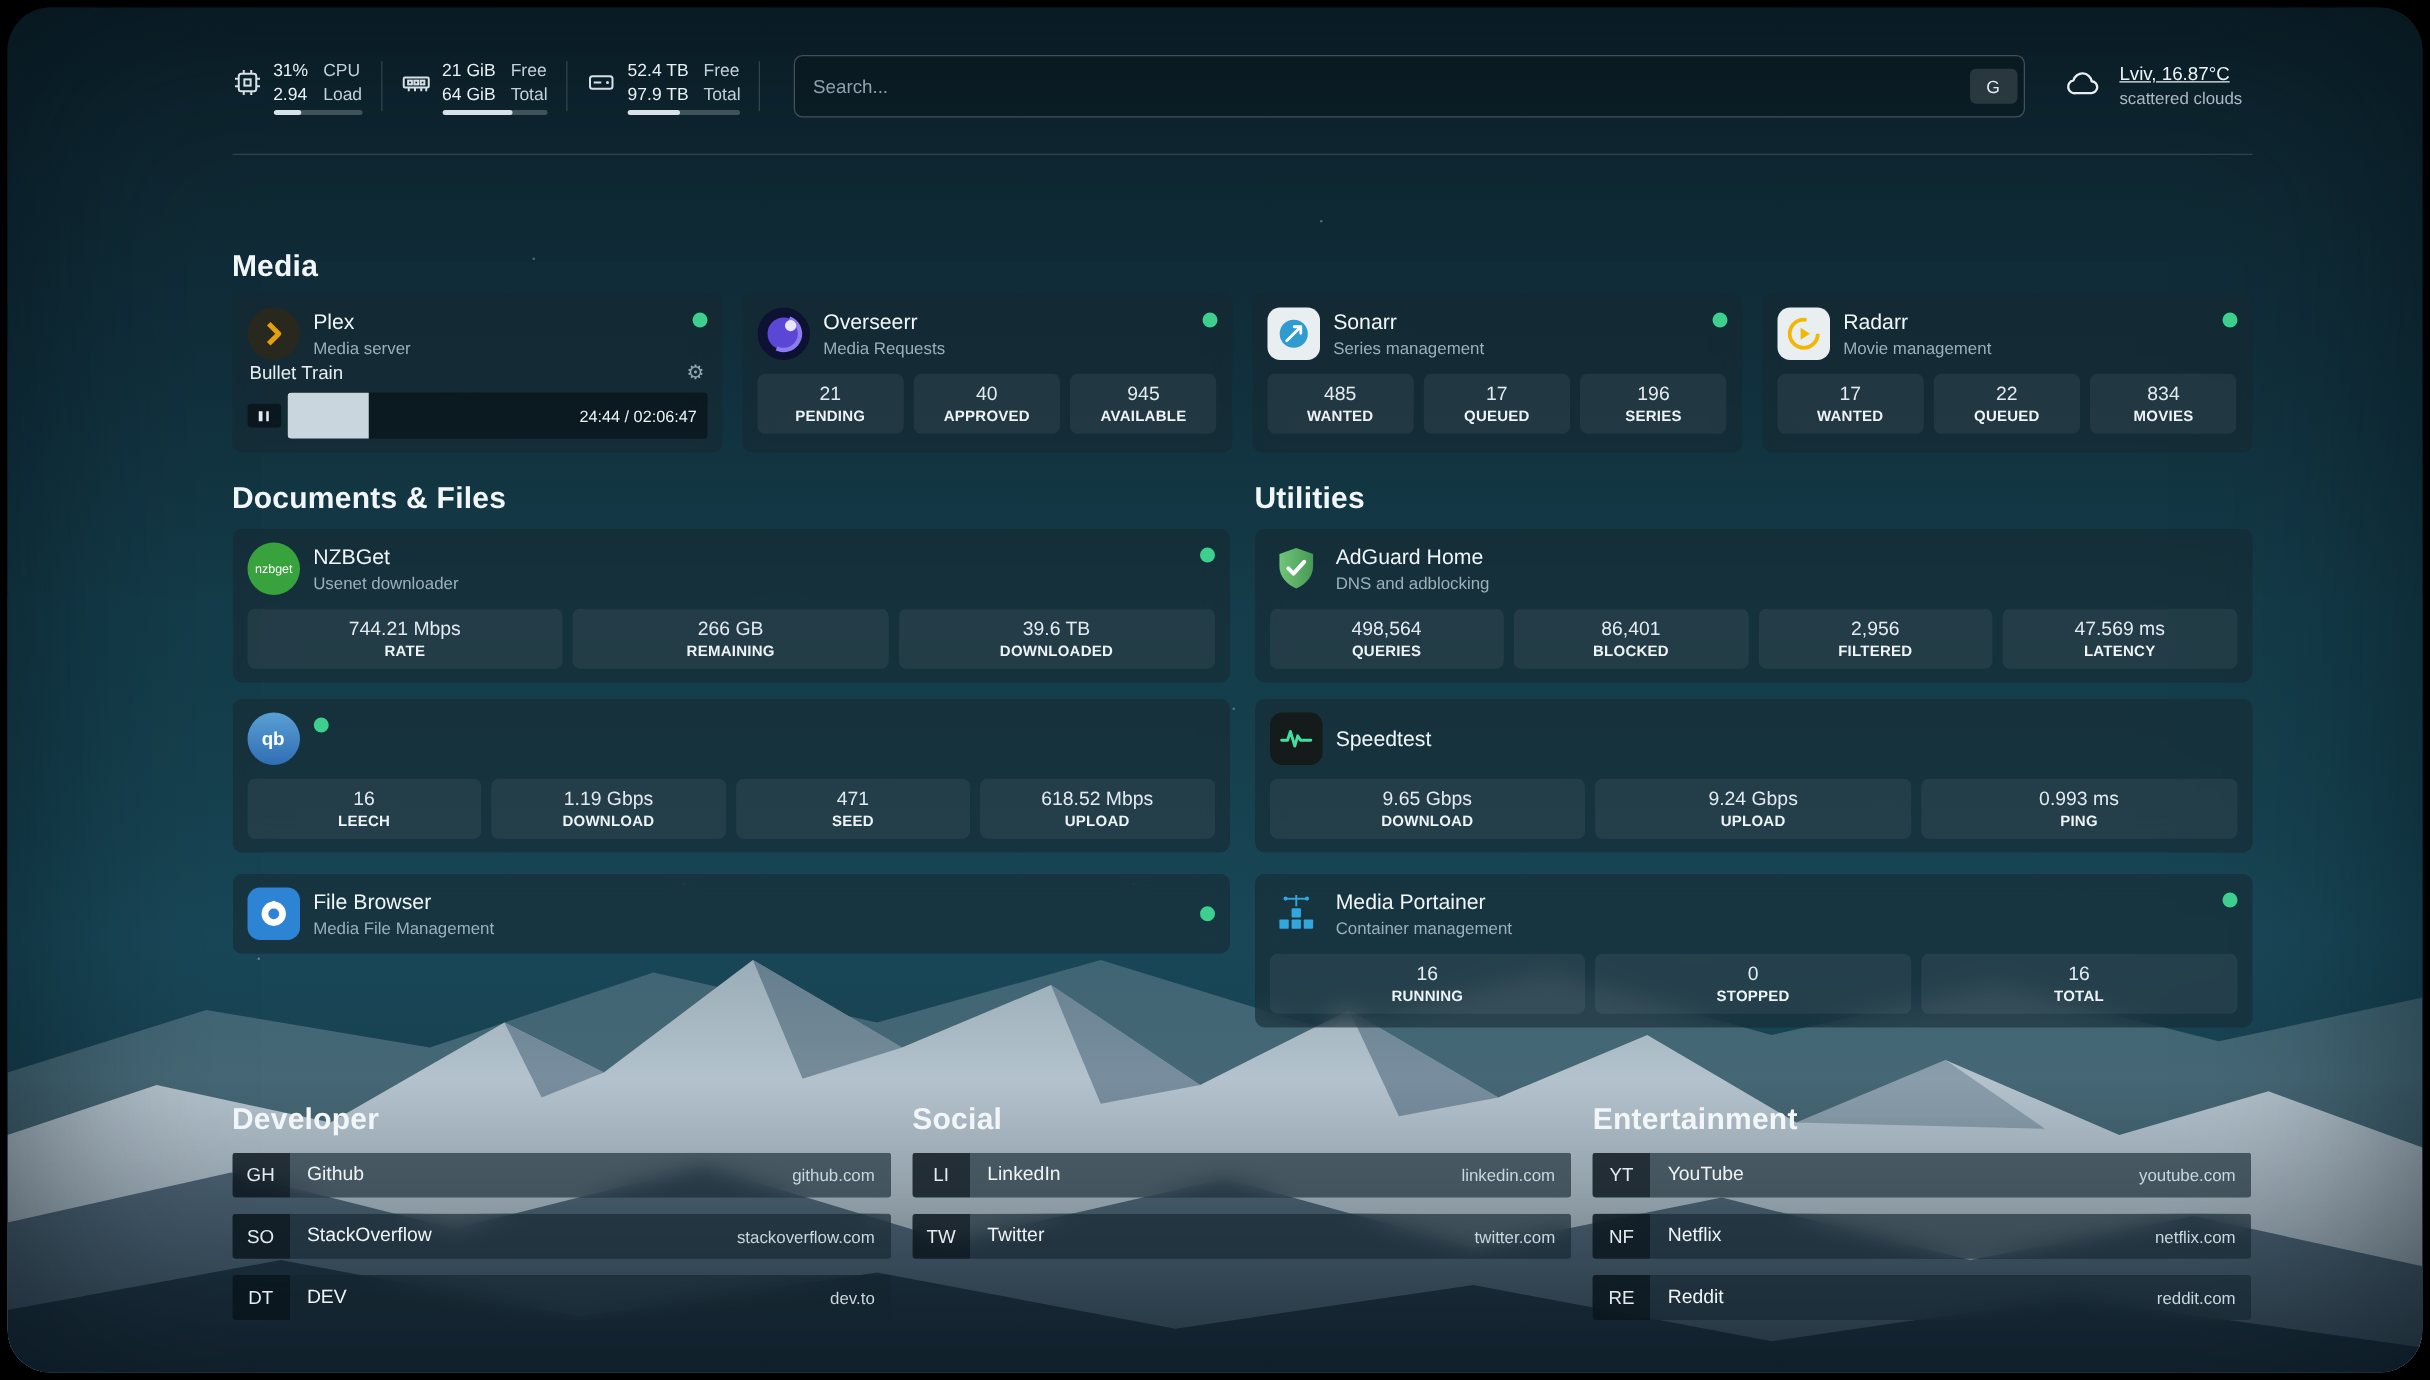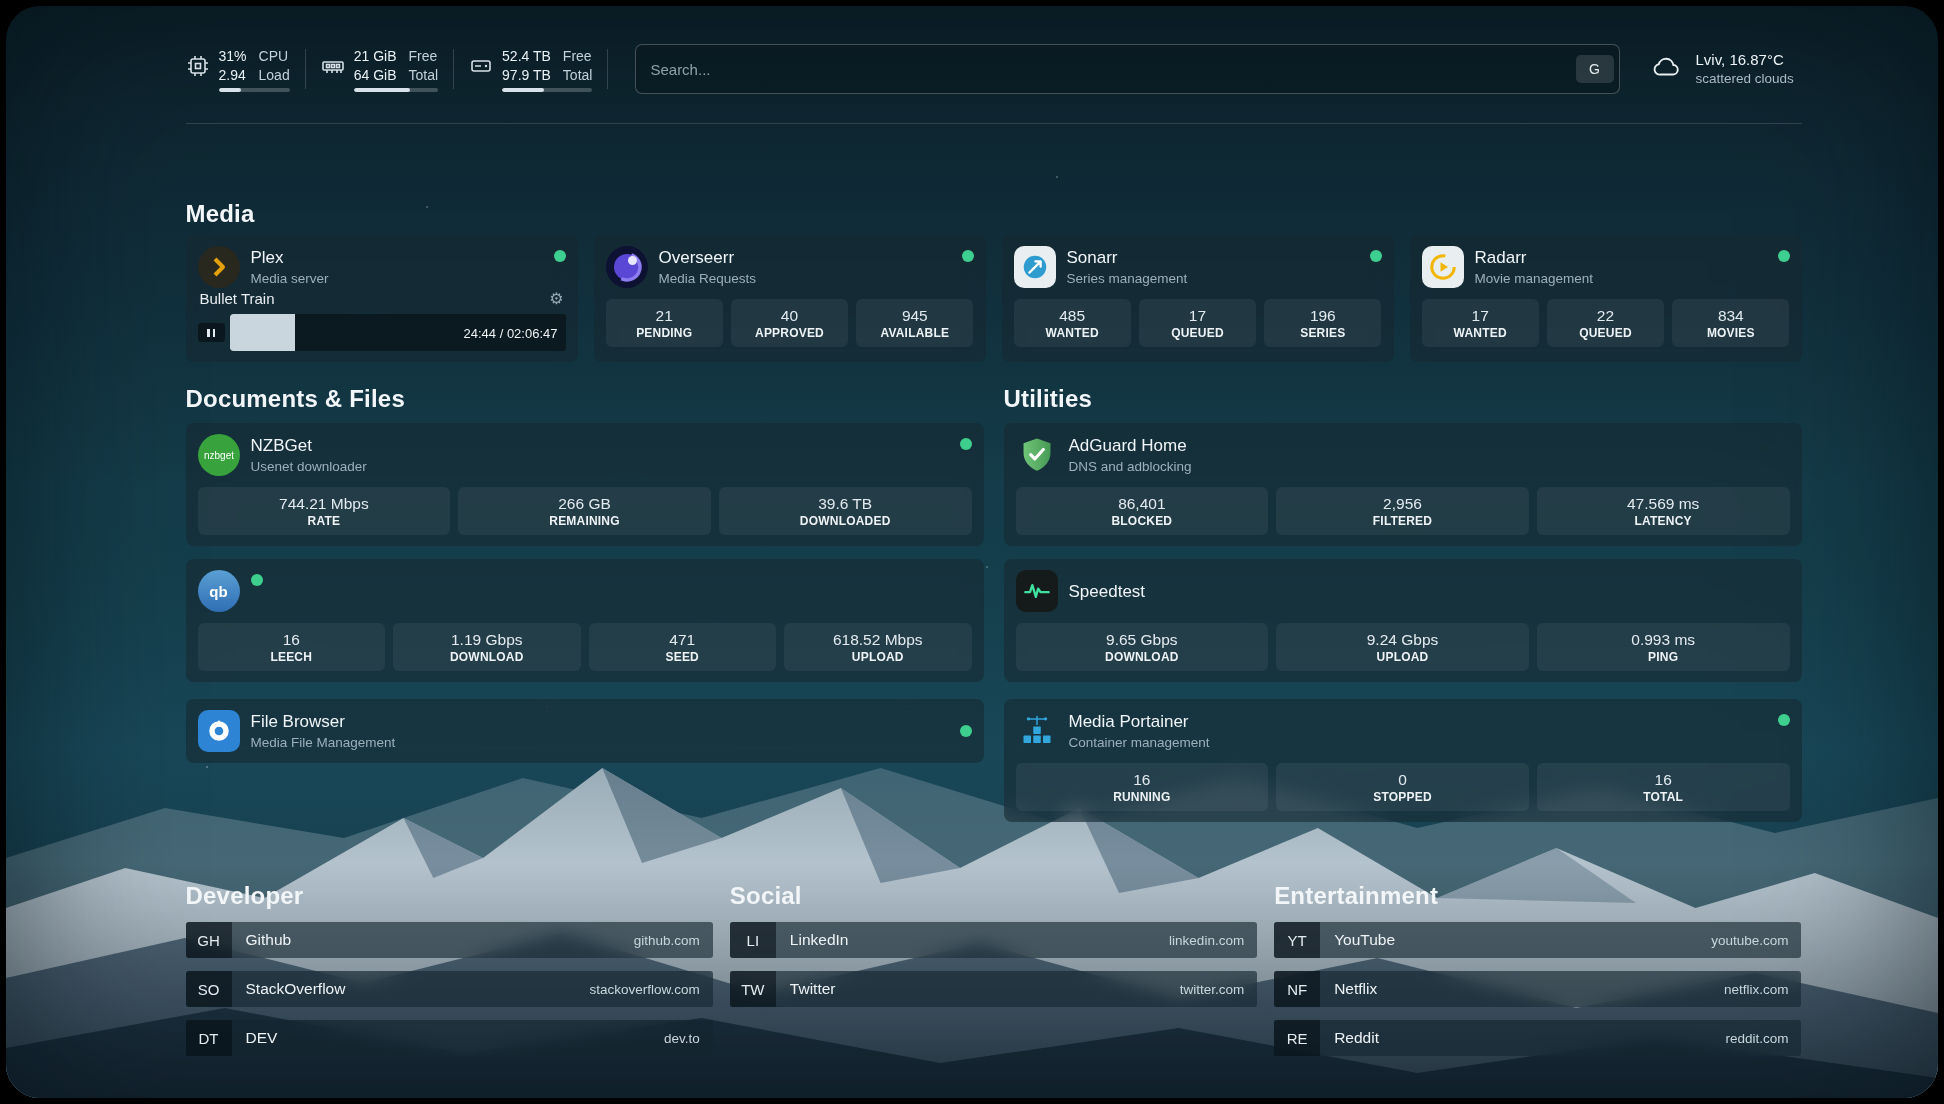--- a/index.html
+++ b/index.html
@@ -37,21 +37,21 @@
   .vdiv { width:1px; height:40px; background:rgba(255,255,255,0.16); margin:0 15px; flex:0 0 auto; }
 
   .search-box { flex:1; margin-left:12px; height:50px; display:flex; align-items:center;
     background:rgba(8,21,27,0.5); border:1px solid rgba(255,255,255,0.24); border-radius:7px; padding:0 5px 0 14px; }
   .search-box input { flex:1; background:transparent; border:none; outline:none; color:#e8eef1; font-size:15px; font-family:"Liberation Sans",sans-serif; }
   .search-box input::placeholder { color:#8ea2ac; }
   .g-btn { width:38px; height:28px; border:none; border-radius:5px; background:rgba(255,255,255,0.13);
     color:#e4ecf0; font-size:14px; cursor:pointer; font-family:"Liberation Sans",sans-serif; }
 
   .weather { display:flex; align-items:center; gap:12px; margin-left:30px; min-width:152px; }
-  .w-loc { font-size:15px; color:#eef3f6; line-height:20px; }
+  .w-loc { font-size:15px; color:#eef3f6; line-height:20px;text-decoration:underline; }
   .w-cond { font-size:13.5px; color:#a9bbc4; line-height:18px; }
 
   .hr { margin-top:31px; border-top:1px solid rgba(255,255,255,0.14); }
 
   
   .sect-title { font-size:24px; font-weight:600; color:#f2f6f8; letter-spacing:.2px; }
   .title-media { margin-top:76px; margin-bottom:7px; }
 
   .cards-4 { display:grid; grid-template-columns:repeat(4,1fr); gap:16px; }
   .card { background:rgba(22,40,50,0.57); border-radius:8px; padding:11px 12px; backdrop-filter:blur(10px); position:relative; }
@@ -445,20 +445,24 @@
                 <path d="M8 11.8l2.6 2.7 5.4-6" stroke="#fff" stroke-width="2" fill="none" stroke-linecap="round" stroke-linejoin="round"></path>
               </svg>
             </span>
             <div class="svc-text">
               <div class="svc-name">AdGuard Home</div>
               <div class="svc-desc">DNS and adblocking</div>
             </div>
           </div>
           <div class="stats">
             <div class="stat">
+              <div class="stat-v">498,564</div>
+              <div class="stat-l">QUERIES</div>
+            </div>
+            <div class="stat">
               <div class="stat-v">86,401</div>
               <div class="stat-l">BLOCKED</div>
             </div>
             <div class="stat">
               <div class="stat-v">2,956</div>
               <div class="stat-l">FILTERED</div>
             </div>
             <div class="stat">
               <div class="stat-v">47.569 ms</div>
               <div class="stat-l">LATENCY</div>

